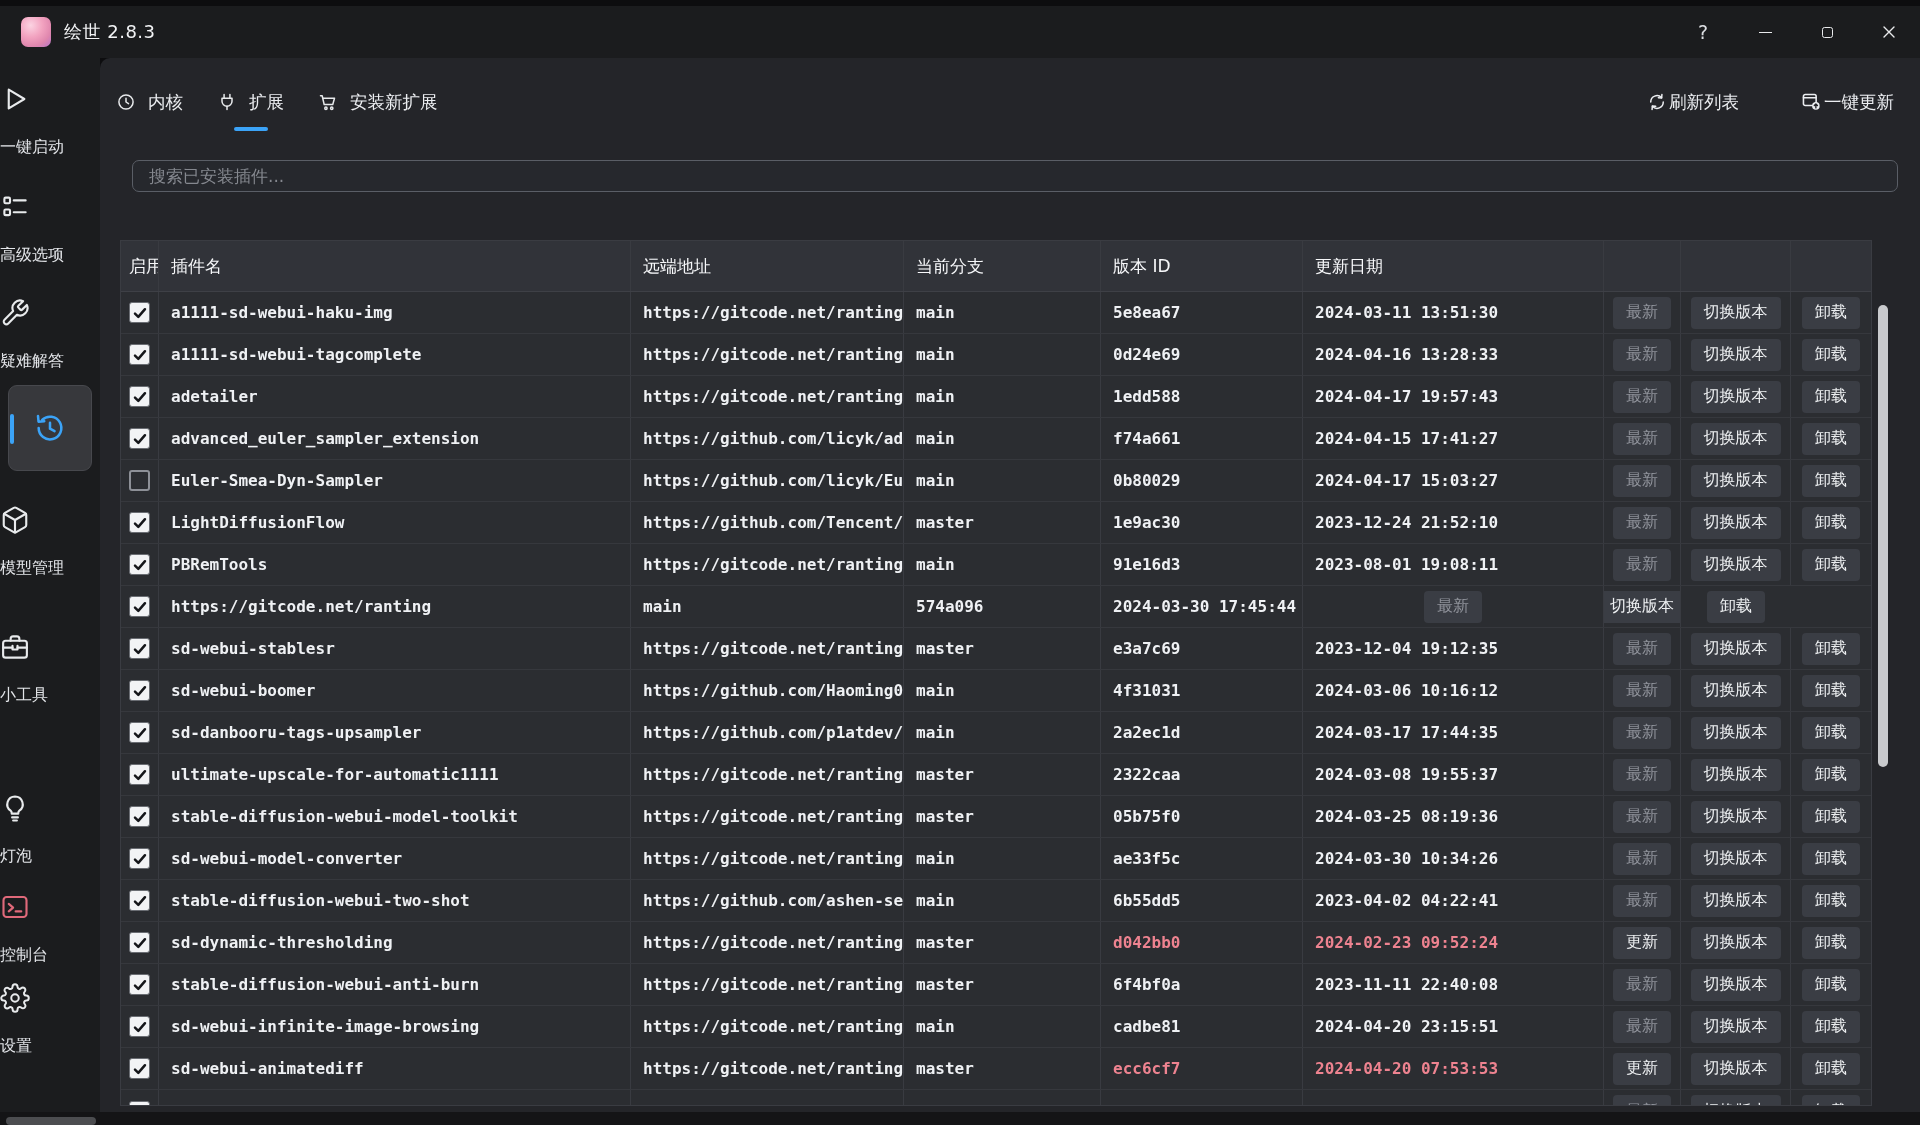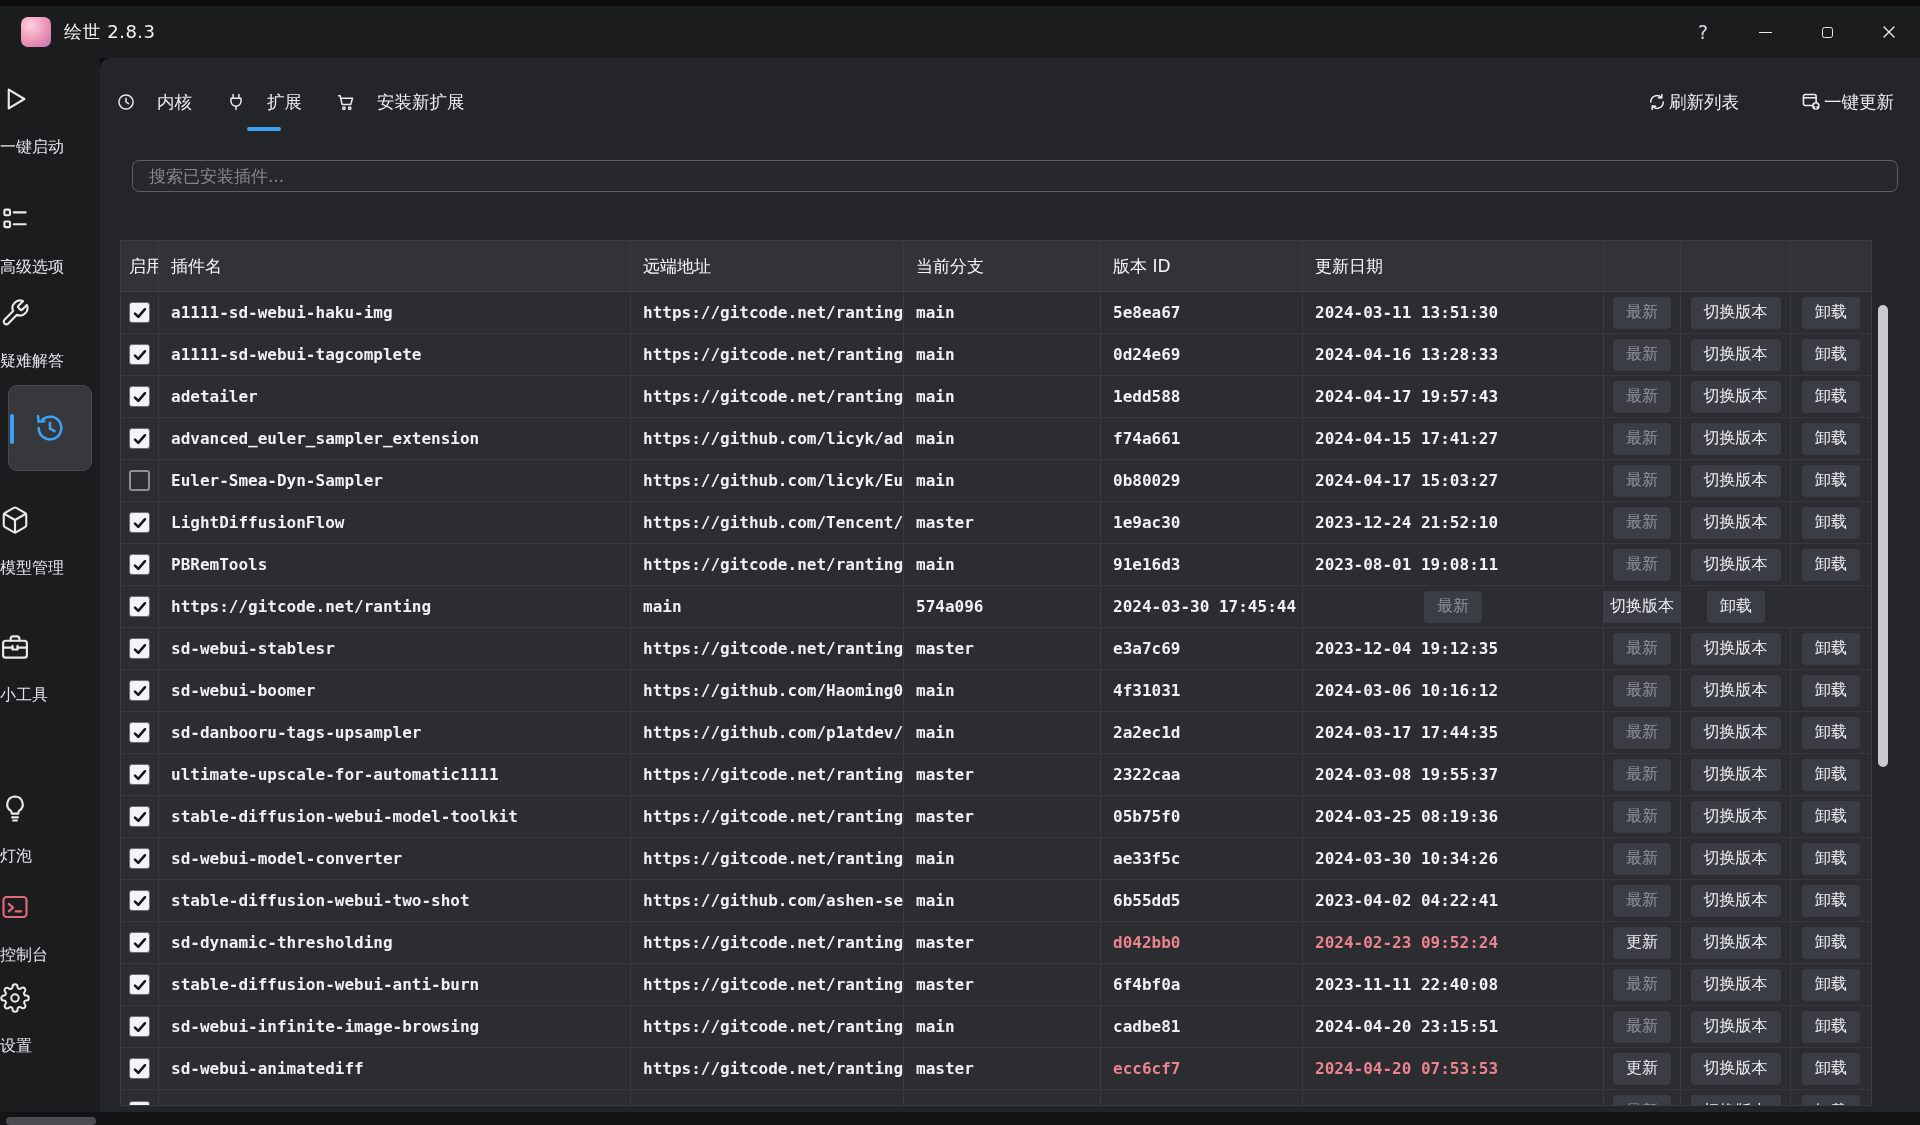--- a/index.html
+++ b/index.html
@@ -24,21 +24,21 @@
   .sidebar { position:absolute; left:0; top:58px; width:100px; height:1054px; background:#1b1c1e; }
   .side-item { position:absolute; left:0; width:100px; display:flex; flex-direction:column; align-items:flex-start; gap:23px; color:#e3e5e9; font-size:16px; }
   .side-item .icon { color:#e8eaec; }
   .side-selected { position:absolute; left:8px; top:327px; width:84px; height:86px; background:#37383c; border:1px solid #47484d; border-radius:9px; display:flex; align-items:center; justify-content:center; }
   .side-selected .pill { position:absolute; left:1px; top:28px; width:4px; height:30px; border-radius:2px; }
 
   
   .main { position:absolute; left:100px; top:58px; width:1820px; height:1054px; background:#242529; border-top-left-radius:10px; }
 
   .tabbar { position:absolute; left:0; top:0; width:100%; height:87px; display:flex; align-items:center; padding-left:16px; }
-  .tab { display:flex; align-items:center; gap:21px; margin-right:34px; font-size:17.5px; color:#eceef1; position:relative; cursor:default; }
+  .tab { display:flex; align-items:center; gap:12px; margin-right:34px; font-size:17.5px; color:#eceef1; position:relative; cursor:default; }
   .tab .icon { color:#e8eaec; }
   .tab.active::after { content:""; position:absolute; bottom:-17px; left:50%; transform:translateX(-50%); width:34px; height:4px; border-radius:2px; background:var(--accent); }
 
   .topbar-actions { position:absolute; right:26px; top:0; height:87px; display:flex; align-items:center; gap:62px; }
   .topbar-action { display:flex; align-items:center; gap:2px; font-size:17.5px; color:#eceef1; cursor:default; }
 
   
   .search-box { position:absolute; left:32px; top:102px; width:1766px; height:32px; background:#26282d; border:1px solid #5a5e66; border-radius:7px; color:#e8eaed; font-size:17px; padding:0 16px; outline:none; font-family:"DejaVu Sans","Liberation Sans",sans-serif; }
   .search-box::placeholder { color:#85888f; }
 
@@ -95,21 +95,21 @@
 
 <div class="sidebar">
 
   <div class="side-item" style="top:26px">
     <svg class="icon" width="30" height="30" viewBox="0 0 24 24" fill="none" stroke="currentColor" stroke-width="1.7" stroke-linejoin="round">
         <polygon points="7 4.5 19.5 12 7 19.5"></polygon>
       </svg>
     <span>一键启动</span>
   </div>
 
-  <div class="side-item" style="top:146px">
+  <div class="side-item" style="top:134px">
     <svg class="icon" width="30" height="30" viewBox="0 0 24 24" fill="none" stroke="currentColor" stroke-width="1.7" stroke-linecap="round">
         <rect x="3.5" y="4.5" width="4.5" height="4.5" rx="1"></rect>
         <line x1="11" y1="6.7" x2="20.5" y2="6.7"></line>
         <rect x="3.5" y="14" width="4.5" height="4.5" rx="1"></rect>
         <line x1="11" y1="16.2" x2="20.5" y2="16.2"></line>
       </svg>
     <span>高级选项</span>
   </div>
 
   <div class="side-item" style="top:240px">

